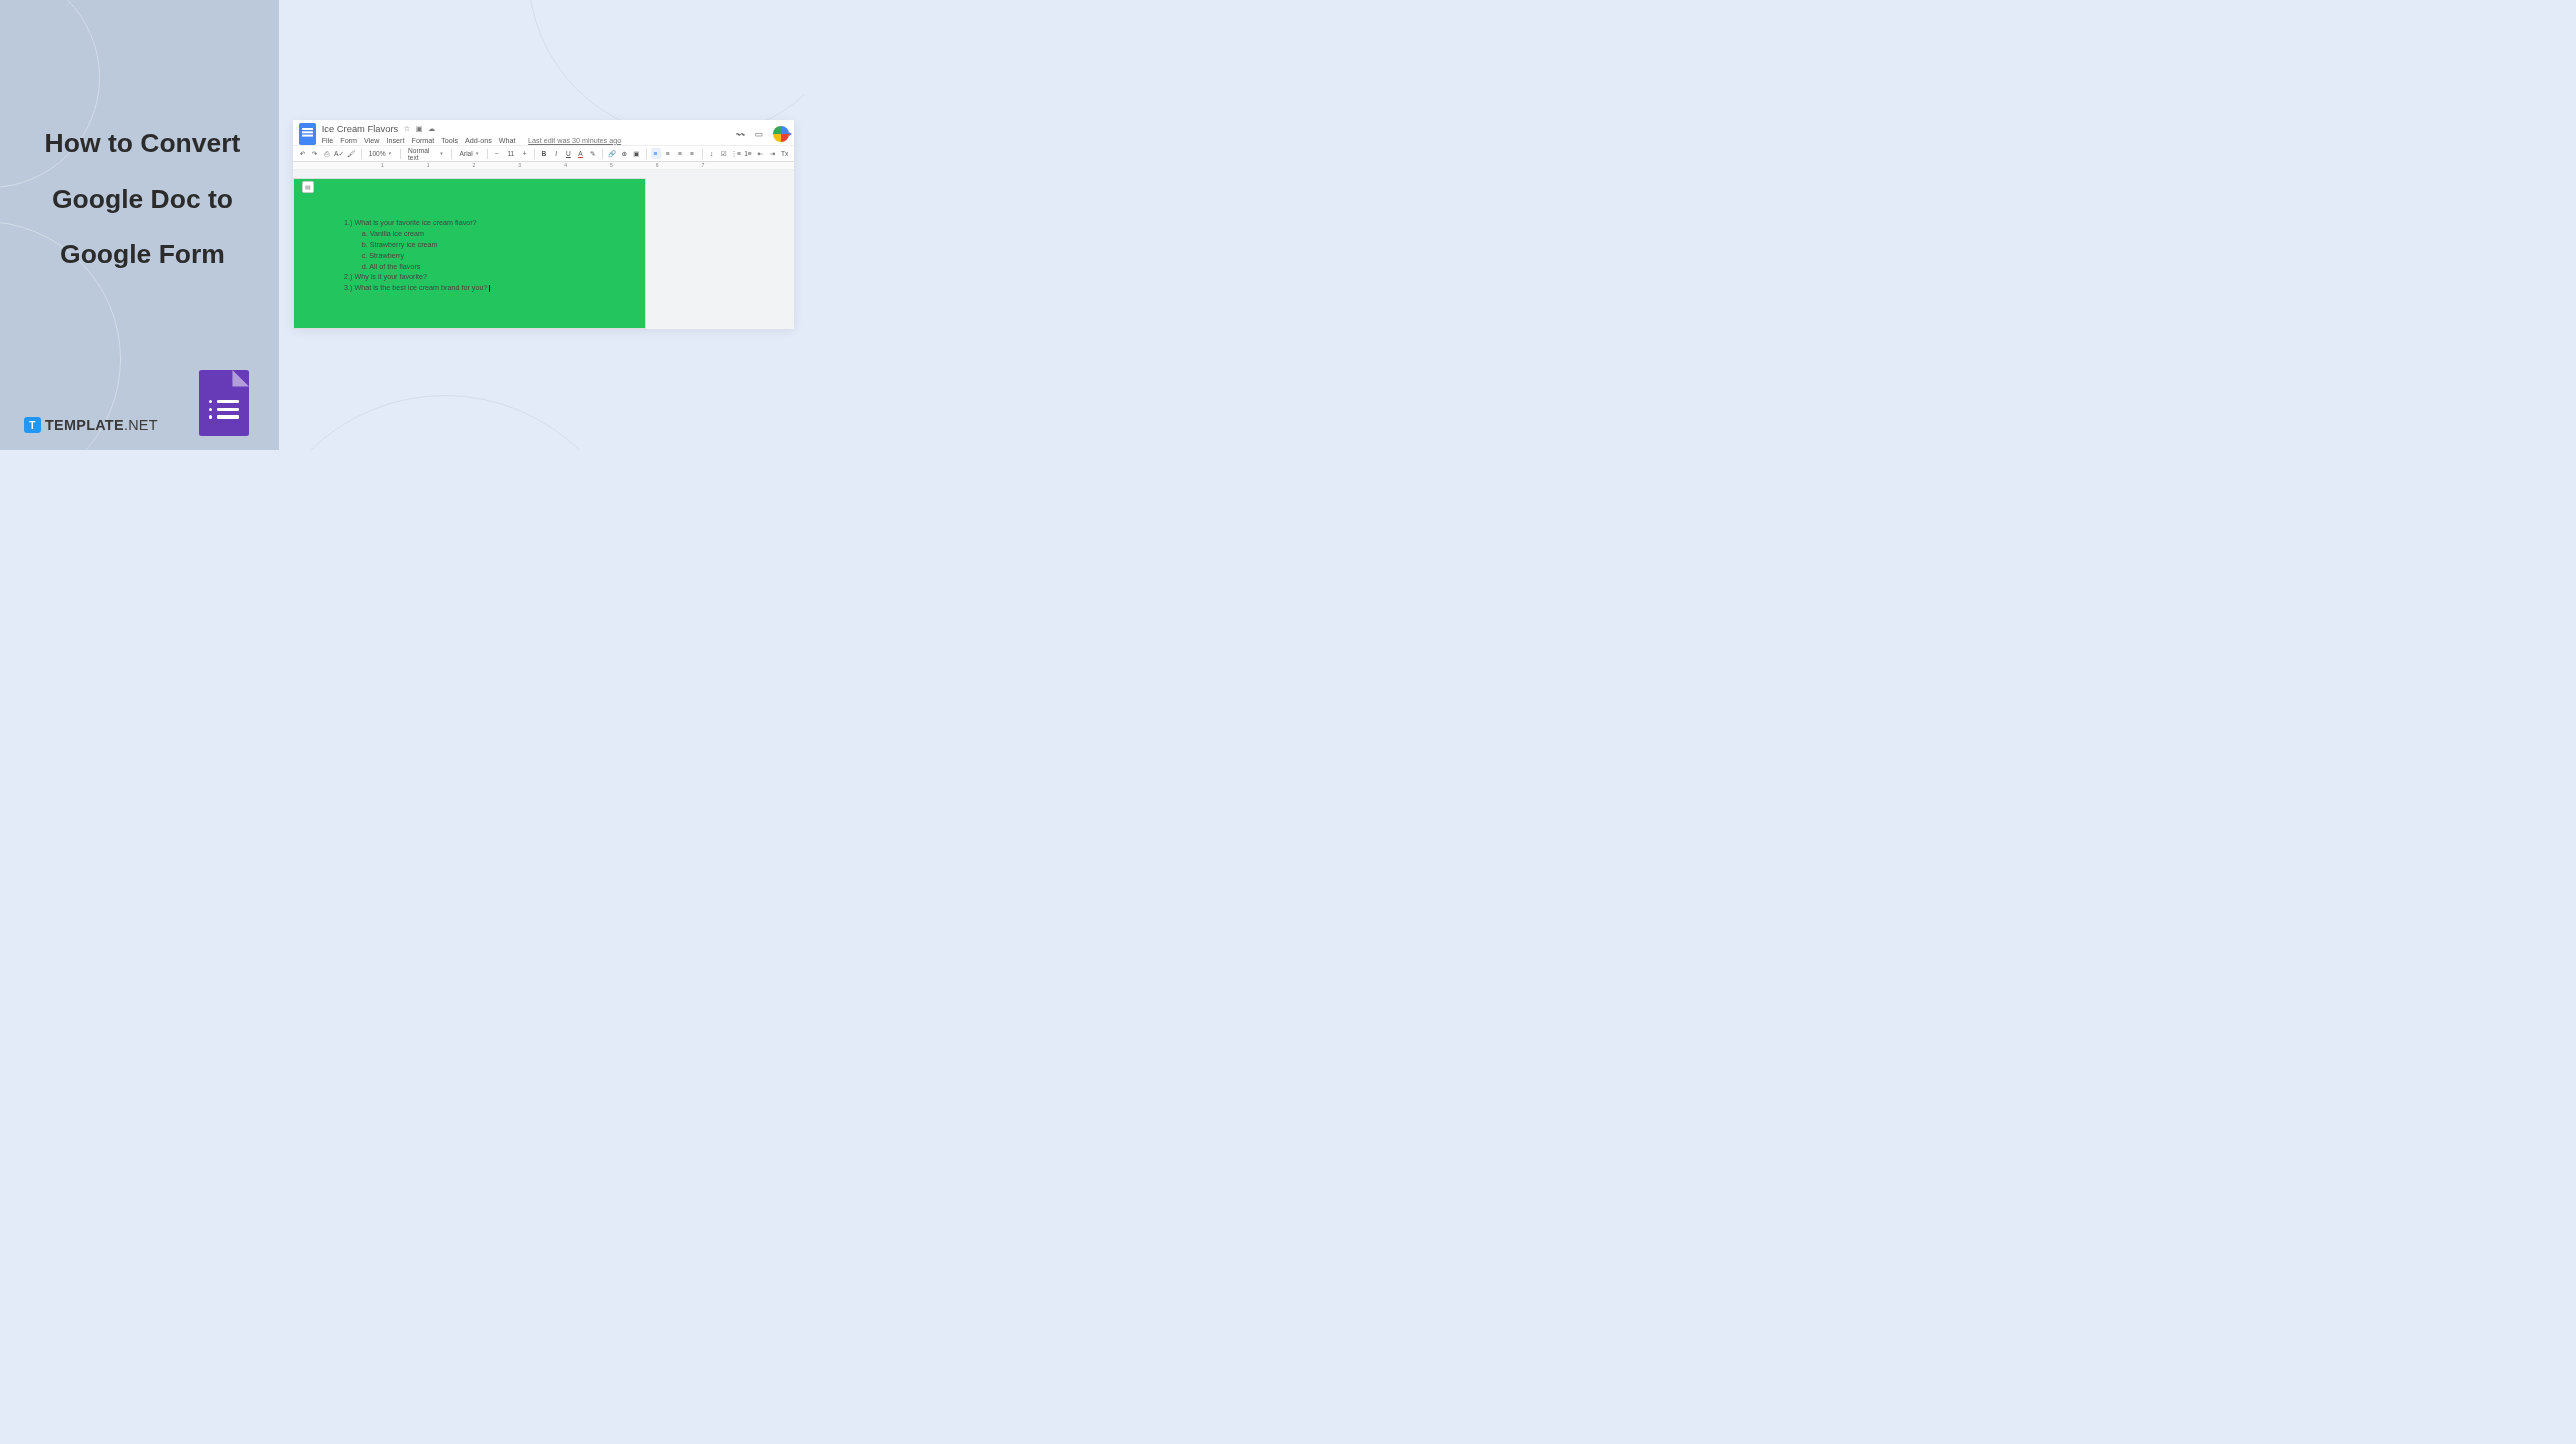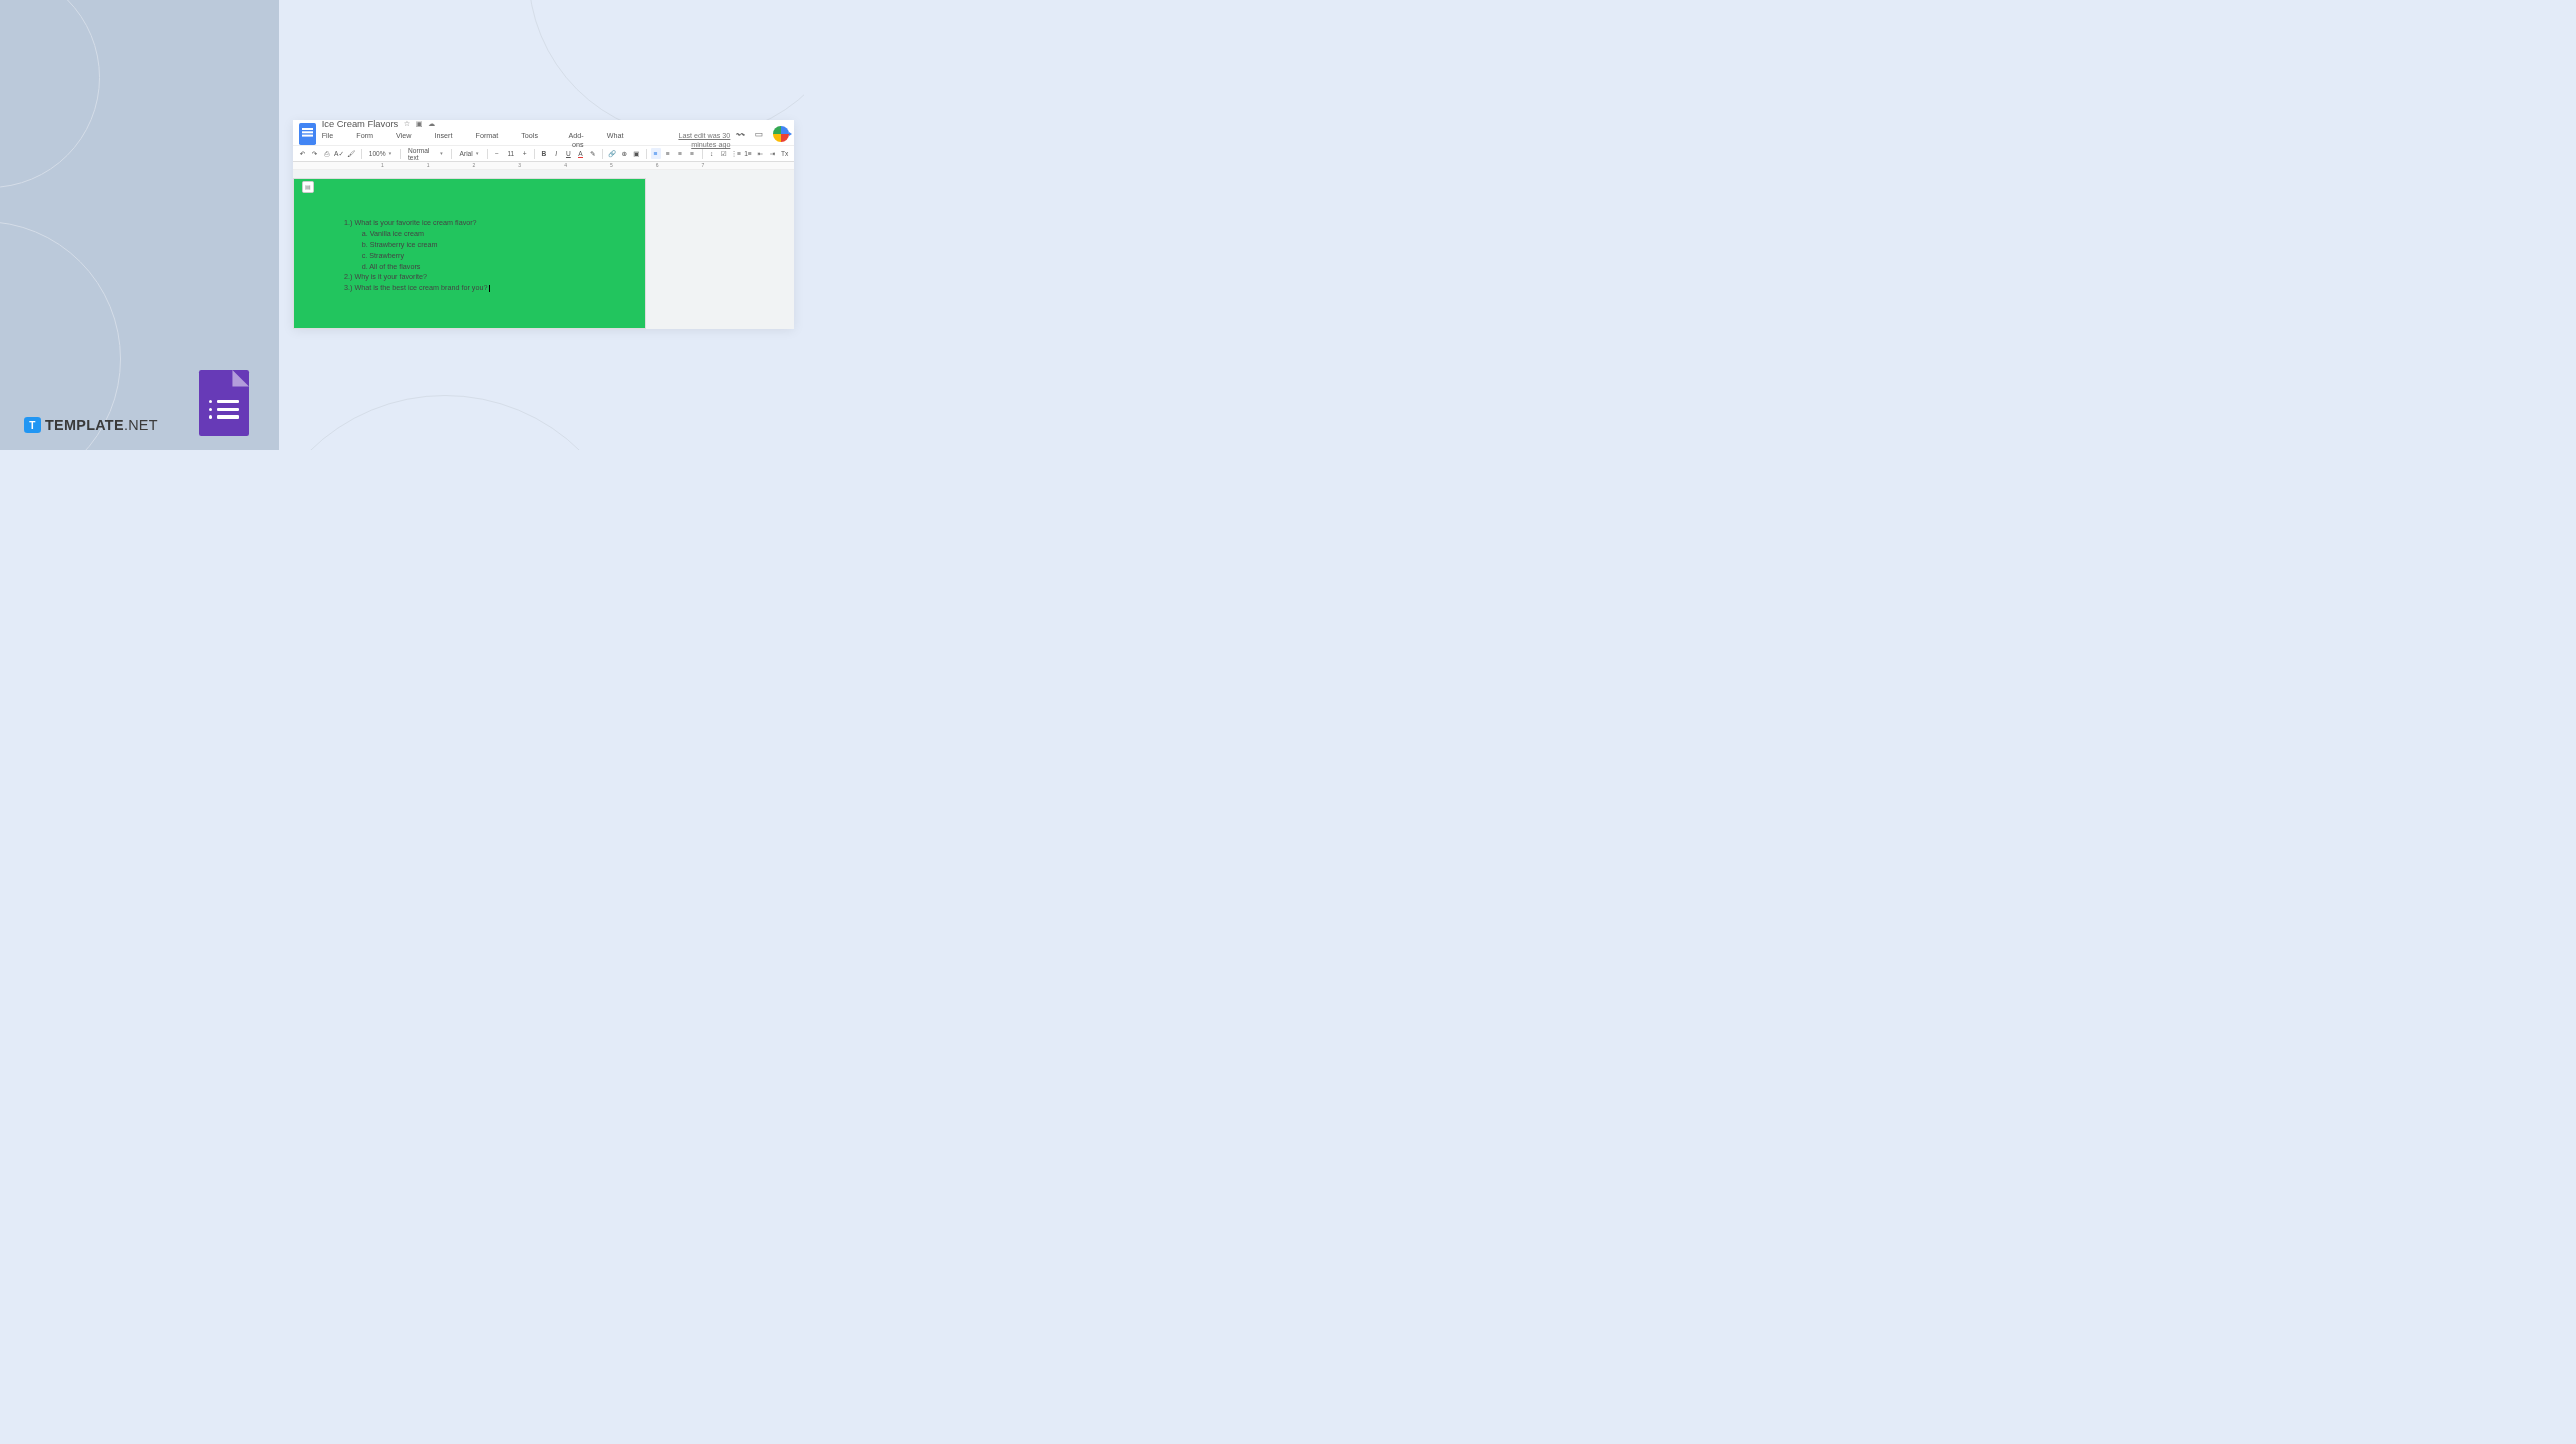--- a/index.html
+++ b/index.html
@@ -155,21 +155,21 @@
   .docs-title-row {
     display: flex;
     align-items: center;
     gap: 5.5px;
     font-size: 9.4px;
     color: #555;
   }
   .title-icons { color: #777; font-size: 7.2px; display: flex; gap: 5.5px; }
   .menu-row {
     display: flex;
-    gap: 23px;
+    gap: 7px;
     font-size: 7.2px;
     color: #555;
     margin-top: 1.7px;
   }
   .last-edit {
     color: #777;
     text-decoration: underline;
     margin-left: 5.5px;
     font-size: 7.2px;
   }
@@ -279,20 +279,21 @@
 </style>
 </head>
 <body>
 
 <div class="curve3"></div>
 <div class="curve4"></div>
 
 <div class="left-panel">
   <div class="curve1"></div>
   <div class="curve2"></div>
+  <div class="title-text">How to Convert Google Doc to Google Form</div>
 
   <div class="brand">
     <div class="brand-logo">T</div>
     <div class="brand-text">
       <span>TEMPLATE</span><span class="net">.NET</span>
     </div>
   </div>
 
   <div class="forms-icon">
     <div class="forms-lines">

